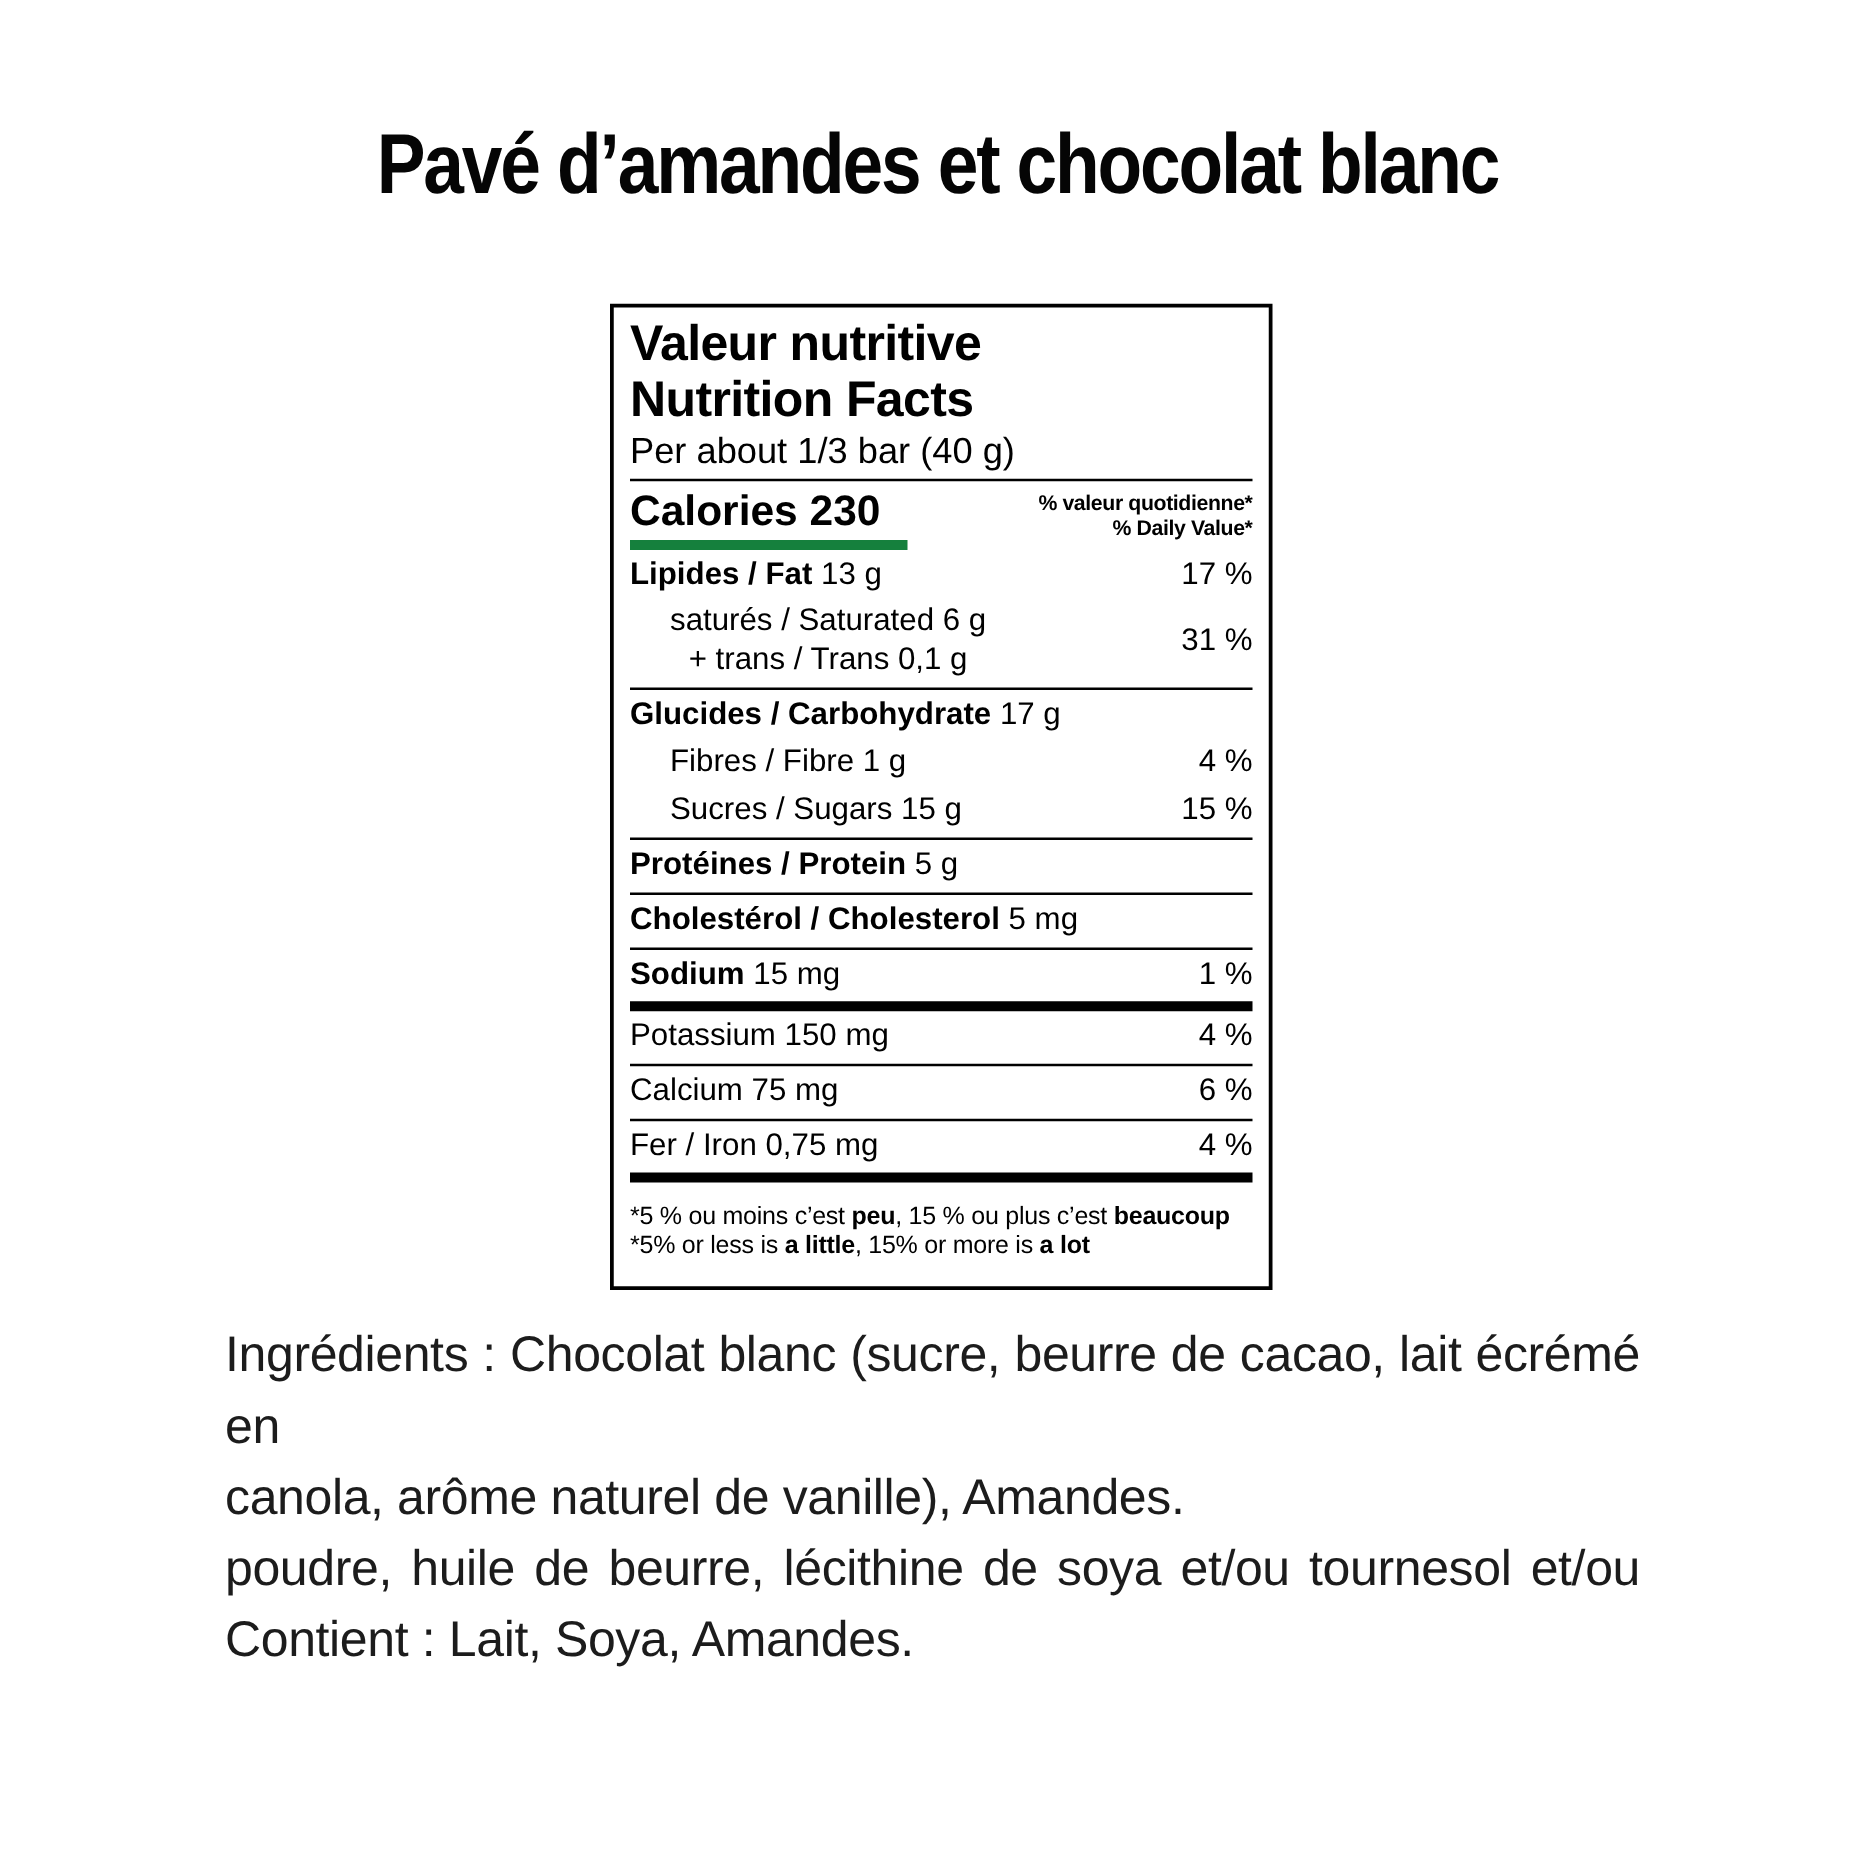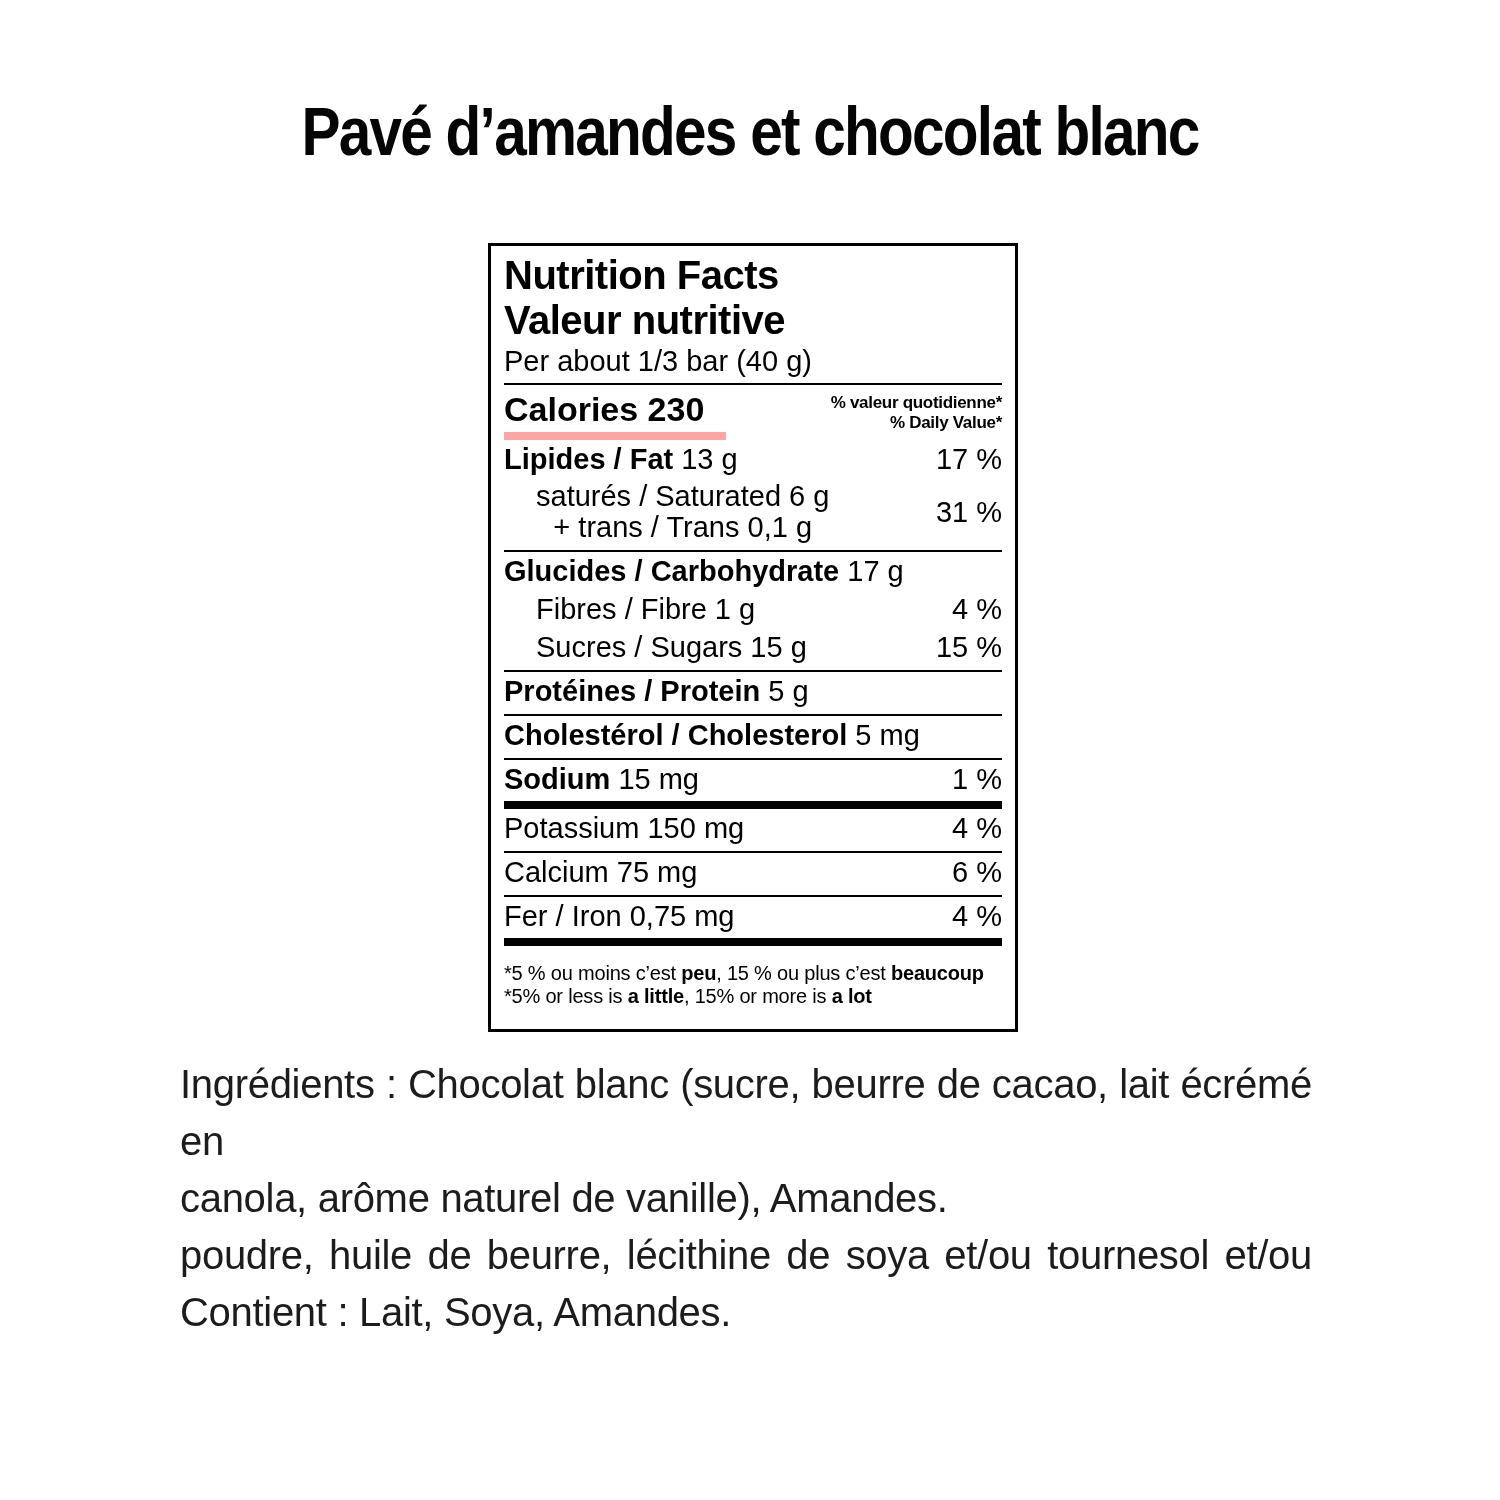--- a/index.html
+++ b/index.html
@@ -42,31 +42,31 @@
 
   .sep       { border-top: 2px solid #000; margin-top: 4px; }
   .sep.thick { border-top: 8px solid #000; margin-top: 3px; }
 
   .cal-row {
     display: flex; justify-content: space-between; align-items: flex-start;
     padding-top: 5px;
   }
   .cal-left {
     font-size: 34px; font-weight: 700; line-height: 38px;
-    border-bottom: 8px solid #fca5a5;
+    border-bottom: 8px solid #15803d;
     padding: 0 22px 4px 0;
   }
   .dv-head {
     text-align: right; font-size: 17px; font-weight: 700; line-height: 20px;
     padding-top: 3px; letter-spacing: -0.3px; margin-left: 48px;
   }
 
   .nrow {
     display: flex; justify-content: space-between; align-items: baseline;
-    font-size: 29px; line-height: 32px;
+    font-size: 25px; line-height: 32px;
     padding: 3px 0;
   }
   .nrow.multi { align-items: center; text-align: center; }
   .nrow .nm { }
   .nrow .nm .ln { line-height: 31px; }
   .b { font-weight: 700; }
   .indent { padding-left: 32px; }
   .pct { white-space: nowrap; }
 
   .footnote { font-size: 20px; line-height: 23px; padding-top: 16px; letter-spacing: -0.2px; }
@@ -88,22 +88,22 @@
     text-align-last: justify;
   }
 </style>
 </head>
 <body>
 
 <div class="page-title">Pavé d’amandes et chocolat blanc</div>
 
 <div class="nft">
 
+  <div class="nft-title">Valeur nutritive</div>
   <div class="nft-title">Nutrition Facts</div>
-  <div class="nft-title">Valeur nutritive</div>
   <div class="serving">Per about 1/3 bar (40 g)</div>
 
   <div class="sep"></div>
 
   <div class="cal-row">
     <div class="cal-left">Calories 230</div>
     <div class="dv-head">
       <div>% valeur quotidienne*</div>
       <div>% Daily Value*</div>
     </div>

